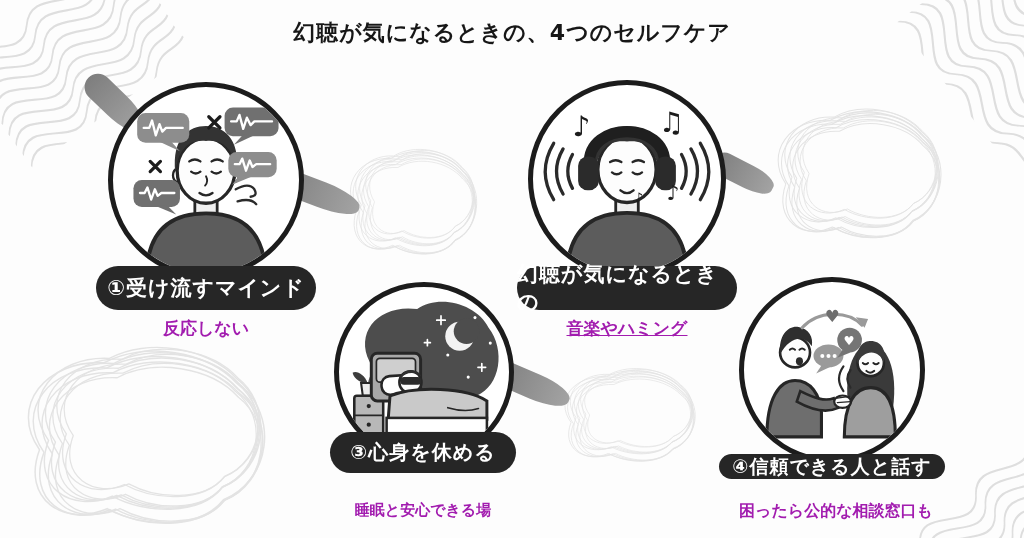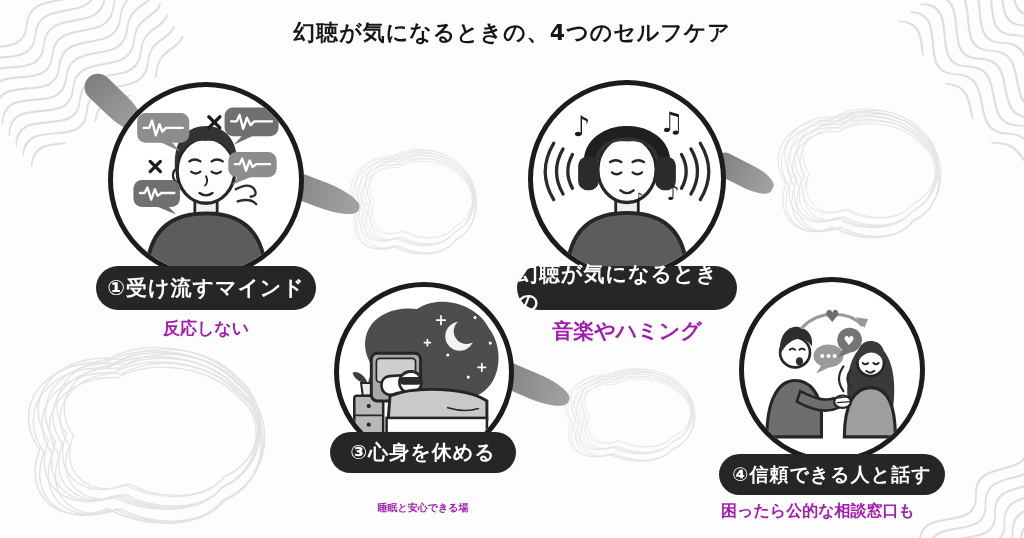--- a/index.html
+++ b/index.html
@@ -37,29 +37,29 @@
   .circle svg{display:block;width:100%;height:100%;}
   
   .pill{
     position:absolute;background:#262626;color:#fff;border-radius:999px;
     display:flex;align-items:center;justify-content:center;
     font-weight:bold;z-index:3;letter-spacing:1px;
   }
   #p1{left:96px;top:266px;width:220px;height:44px;font-size:21px;}
   #p2{left:517px;top:266px;width:220px;height:44px;font-size:21px;}
   #p3{left:330px;top:432px;width:186px;height:41px;font-size:20px;}
-  #p4{left:719px;top:454px;width:226px;height:41px;font-size:19px;}
+  #p4{left:719px;top:454px;width:226px;height:25px;font-size:19px;}
   
   .sub{
     position:absolute;font-weight:bold;color:#a21caf;text-align:center;z-index:3;
   }
   #s1{left:96px;top:317px;width:220px;font-size:17px;}
-  #s2{left:517px;top:317px;width:220px;font-size:21px;}
-  #s3{left:318px;top:501px;width:210px;font-size:10px;}
-  #s4{left:694px;top:501px;width:248px;font-size:16px;}
+  #s2{left:517px;top:317px;width:220px;font-size:17px;text-decoration:underline;}
+  #s3{left:318px;top:501px;width:210px;font-size:15px;}
+  #s4{left:712px;top:501px;width:248px;font-size:16px;}
 </style>
 </head>
 <body>
 
 <div class="canvas">
 
   <svg width="0" height="0" style="position:absolute" aria-hidden="true">
     <defs>
       <path id="blob" d="M30,72 C10,44 34,14 72,16 C98,2 140,8 160,30 C186,50 180,92 150,104 C134,124 96,122 74,110 C46,122 18,104 30,72 Z"></path>
       <g id="cloud">

